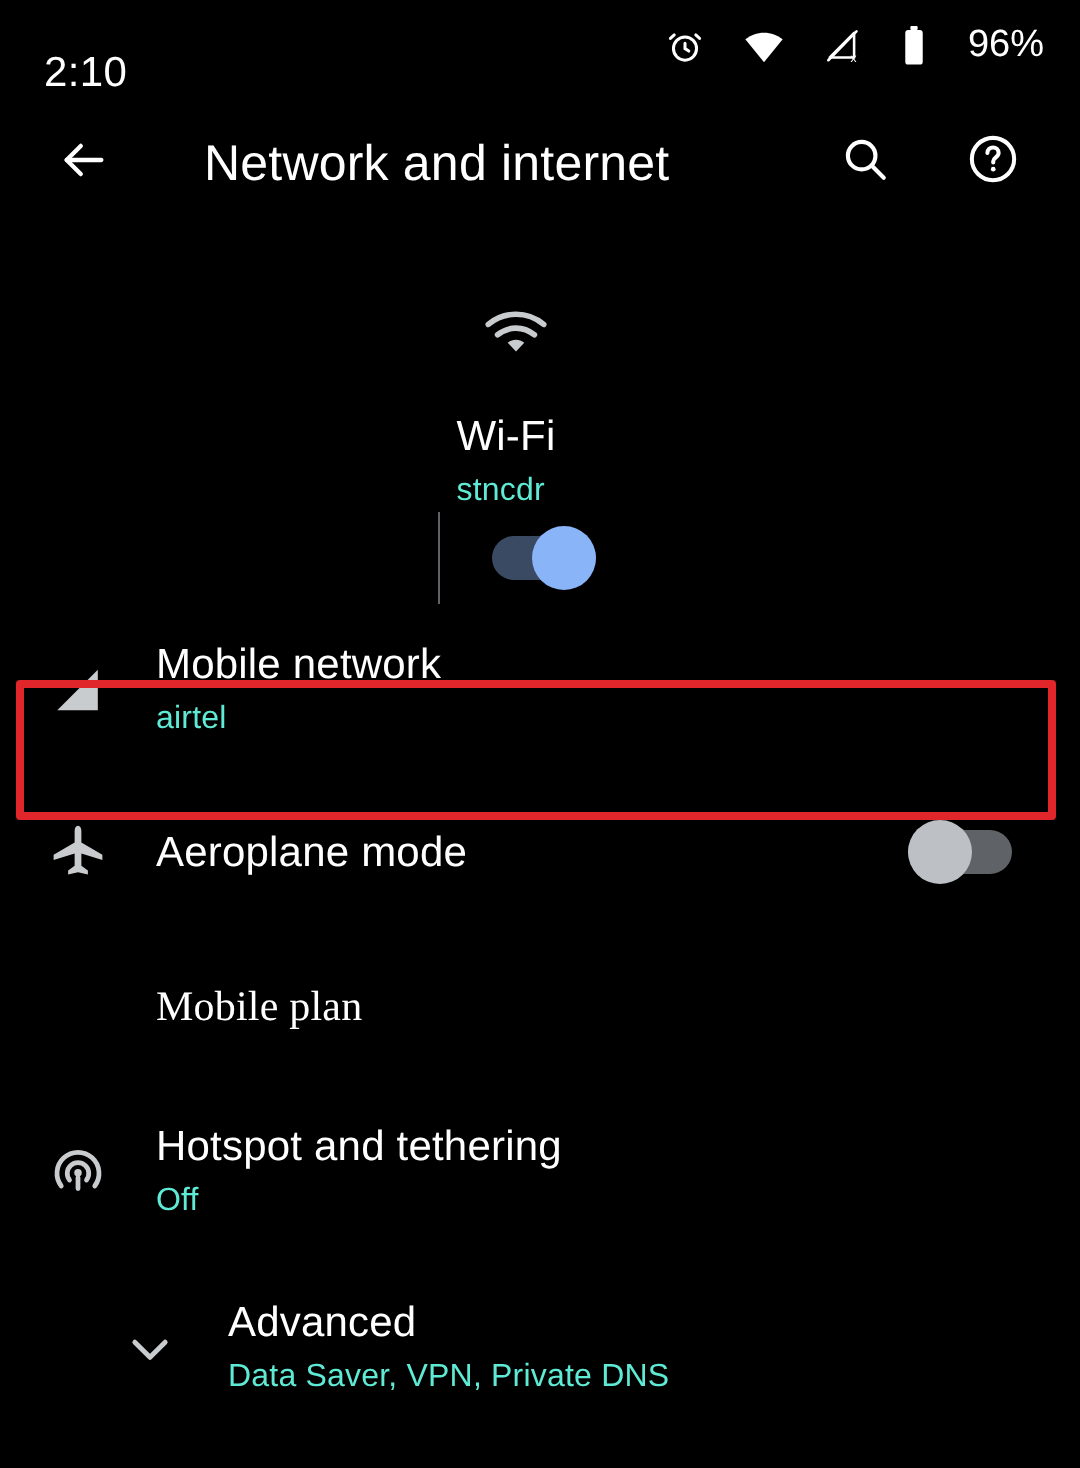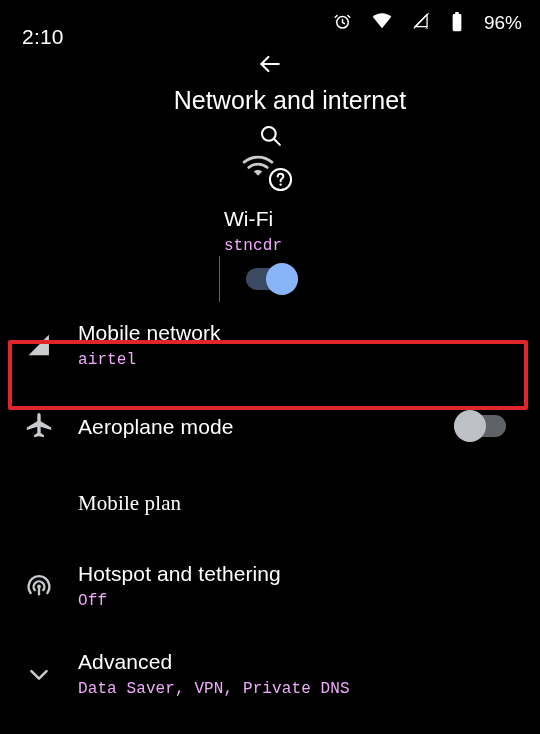--- a/index.html
+++ b/index.html
@@ -25,37 +25,37 @@
   }
   .status-clock {
     font-size: 21px;
     letter-spacing: 0.2px;
     color: #ffffff;
     font-weight: 400;
     margin-top: 28px;
   }
   .status-right {
     display: flex;
+    align-items: center;
     gap: 20px;
   }
   .status-right svg { display: block; }
   .battery-pct {
     font-size: 19px;
     color: #ffffff;
     letter-spacing: 0px;
     margin-left: 1px;
   }
 
   
   .app-bar {
     height: 72px;
     display: flex;
     align-items: center;
     padding: 0 22px 0 22px;
-    flex-direction: column;
   }
   .appbar-back {
     width: 40px;
     height: 40px;
     display: flex;
     align-items: center;
     justify-content: center;
     flex: 0 0 auto;
     cursor: pointer;
   }
@@ -106,25 +106,24 @@
     padding-right: 10px;
   }
   .row-title {
     font-size: 21px;
     color: #ffffff;
     line-height: 1.22;
     letter-spacing: 0.1px;
   }
   .row-subtitle {
     font-size: 16px;
-    color: #f0abfc;
+    color: #5eead4;
     line-height: 1.3;
     margin-top: 4px;
     letter-spacing: 0.1px;
-    font-family: Liberation Mono, monospace;
   }
   .row-trailing {
     flex: 0 0 auto;
     display: flex;
     align-items: center;
   }
   .divider-vert {
     width: 1px;
     height: 46px;
     background: #5f6368;
@@ -305,21 +304,21 @@
         <path d="M12 14.2v4.4"></path>
       </svg>
     </div>
     <div class="row-text">
       <div class="row-title">Hotspot and tethering</div>
       <div class="row-subtitle">Off</div>
     </div>
     <div class="row-trailing"></div>
   </div>
 
-  <div class="row" style="min-height:88px;">
+  <div class="row" style="min-height:88px;padding-left:36px;">
     <div class="row-icon">
       <svg width="28" height="28" viewBox="0 0 24 24" fill="none" stroke="#c9ccce" stroke-width="2.1" stroke-linecap="round" stroke-linejoin="round">
         <path d="M5.5 9.5L12 16l6.5-6.5"></path>
       </svg>
     </div>
     <div class="row-text">
       <div class="row-title">Advanced</div>
       <div class="row-subtitle">Data Saver, VPN, Private DNS</div>
     </div>
     <div class="row-trailing"></div>

